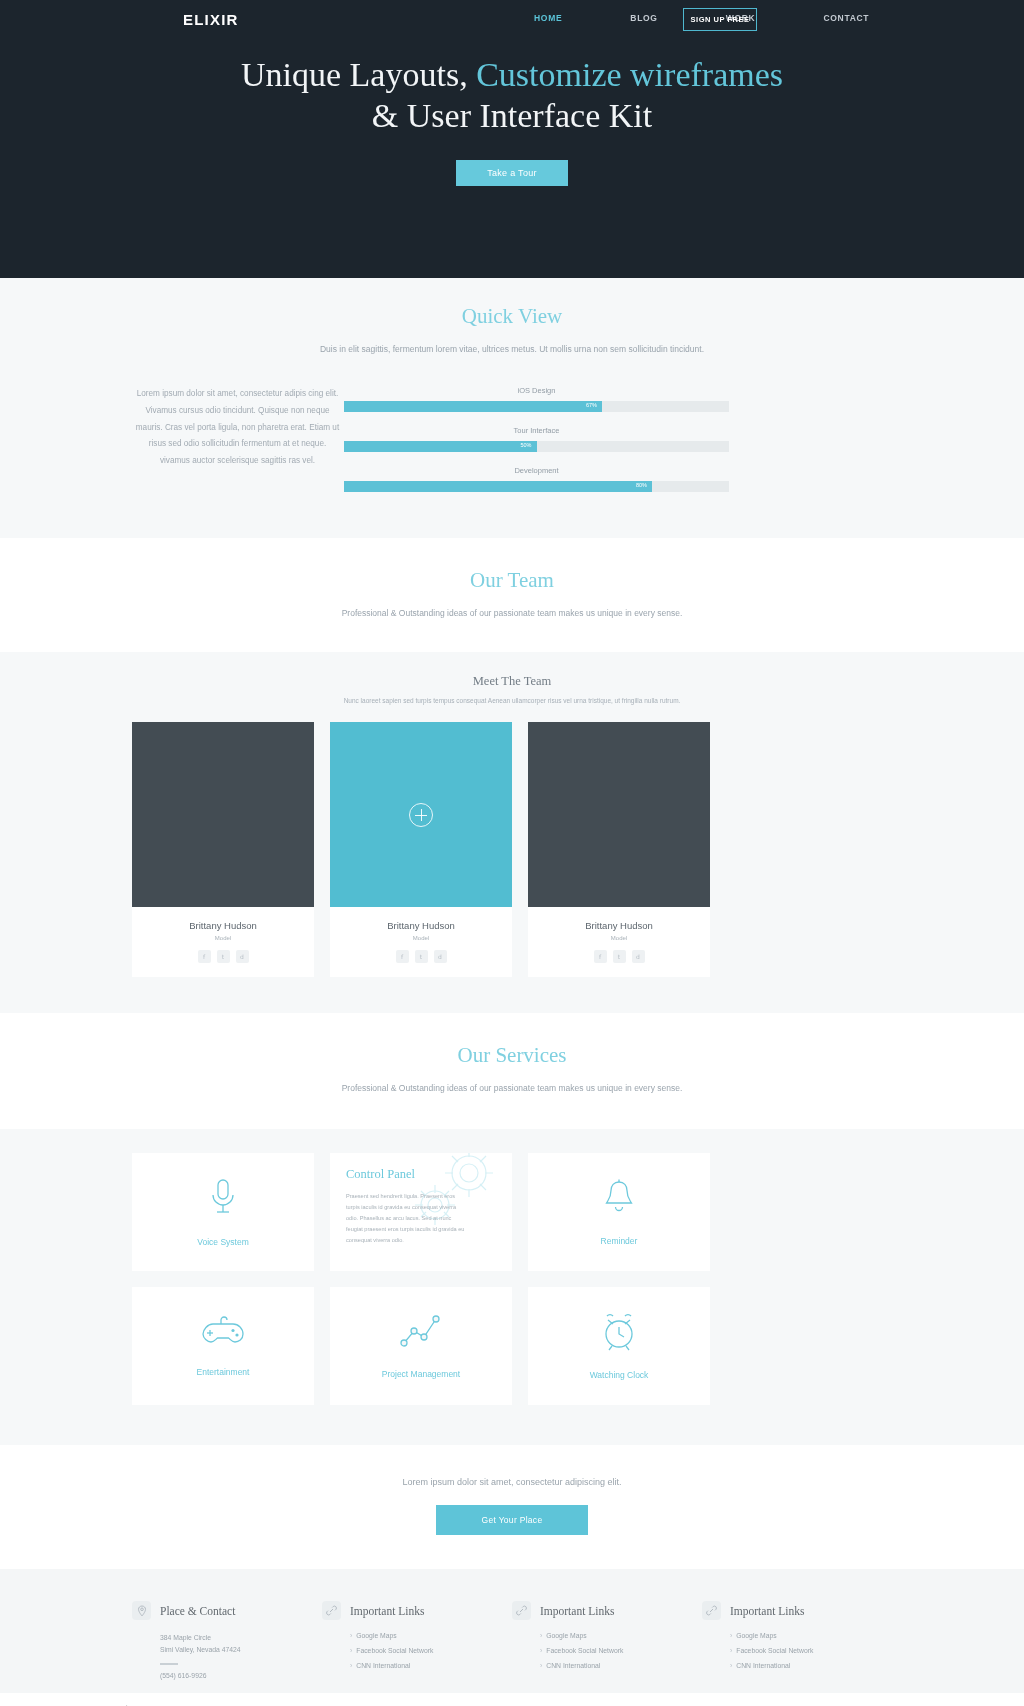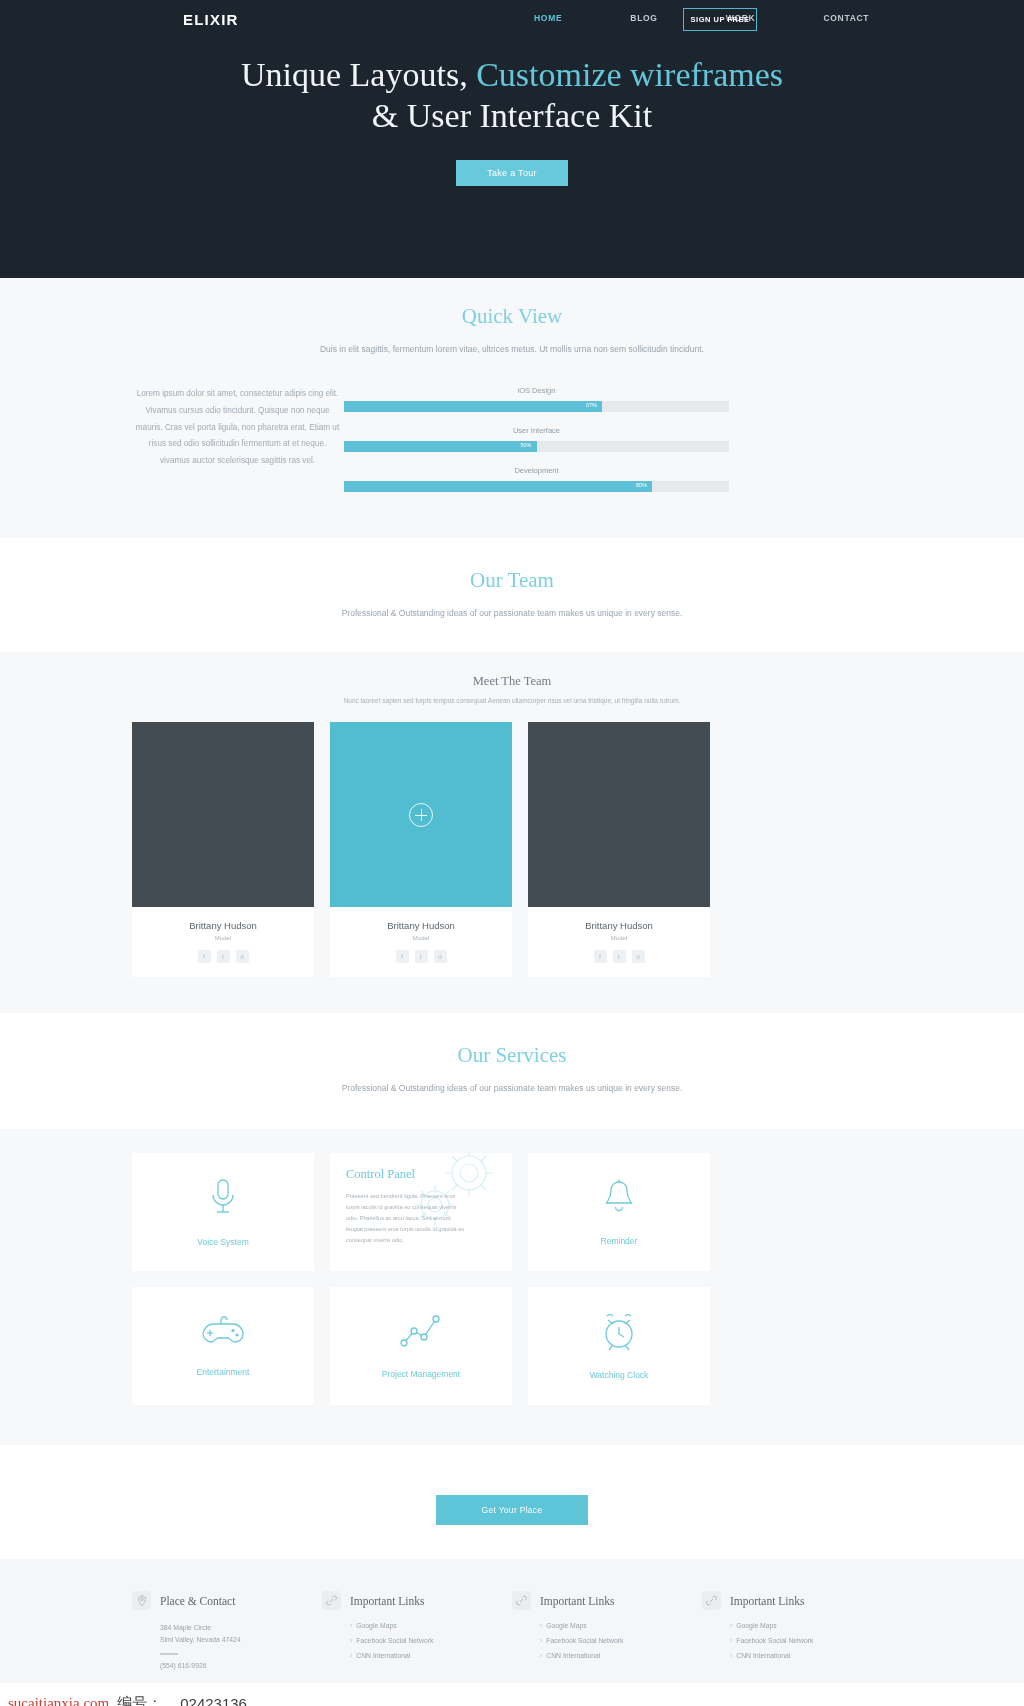--- a/index.html
+++ b/index.html
@@ -335,21 +335,21 @@
           <div class="bar-row">
             <div class="bar-label">iOS Design</div>
             <div class="bar-track">
               <div class="bar-fill" style="width:67%">
                 <span class="bar-pct">67%</span>
               </div>
             </div>
           </div>
 
           <div class="bar-row">
-            <div class="bar-label">User Interface</div>
+            <div class="bar-label">Tour Interface</div>
             <div class="bar-track">
               <div class="bar-fill" style="width:50%">
                 <span class="bar-pct">50%</span>
               </div>
             </div>
           </div>
 
           <div class="bar-row">
             <div class="bar-label">Development</div>
             <div class="bar-track">
@@ -511,20 +511,21 @@
           </span>
           <span class="serv-label">Watching Clock</span>
         </div>
 
       </div>
     </div>
   </section>
 
   <section class="cta-strip">
     <div class="wrap">
+      <p class="cta-text">Lorem ipsum dolor sit amet, consectetur adipiscing elit.</p>
       <button class="cta-btn">Get Your Place</button>
     </div>
   </section>
 
   <footer class="footer">
     <div class="wrap">
       <div class="footer-cols">
 
         <div class="fcol">
           <div class="fhead">

